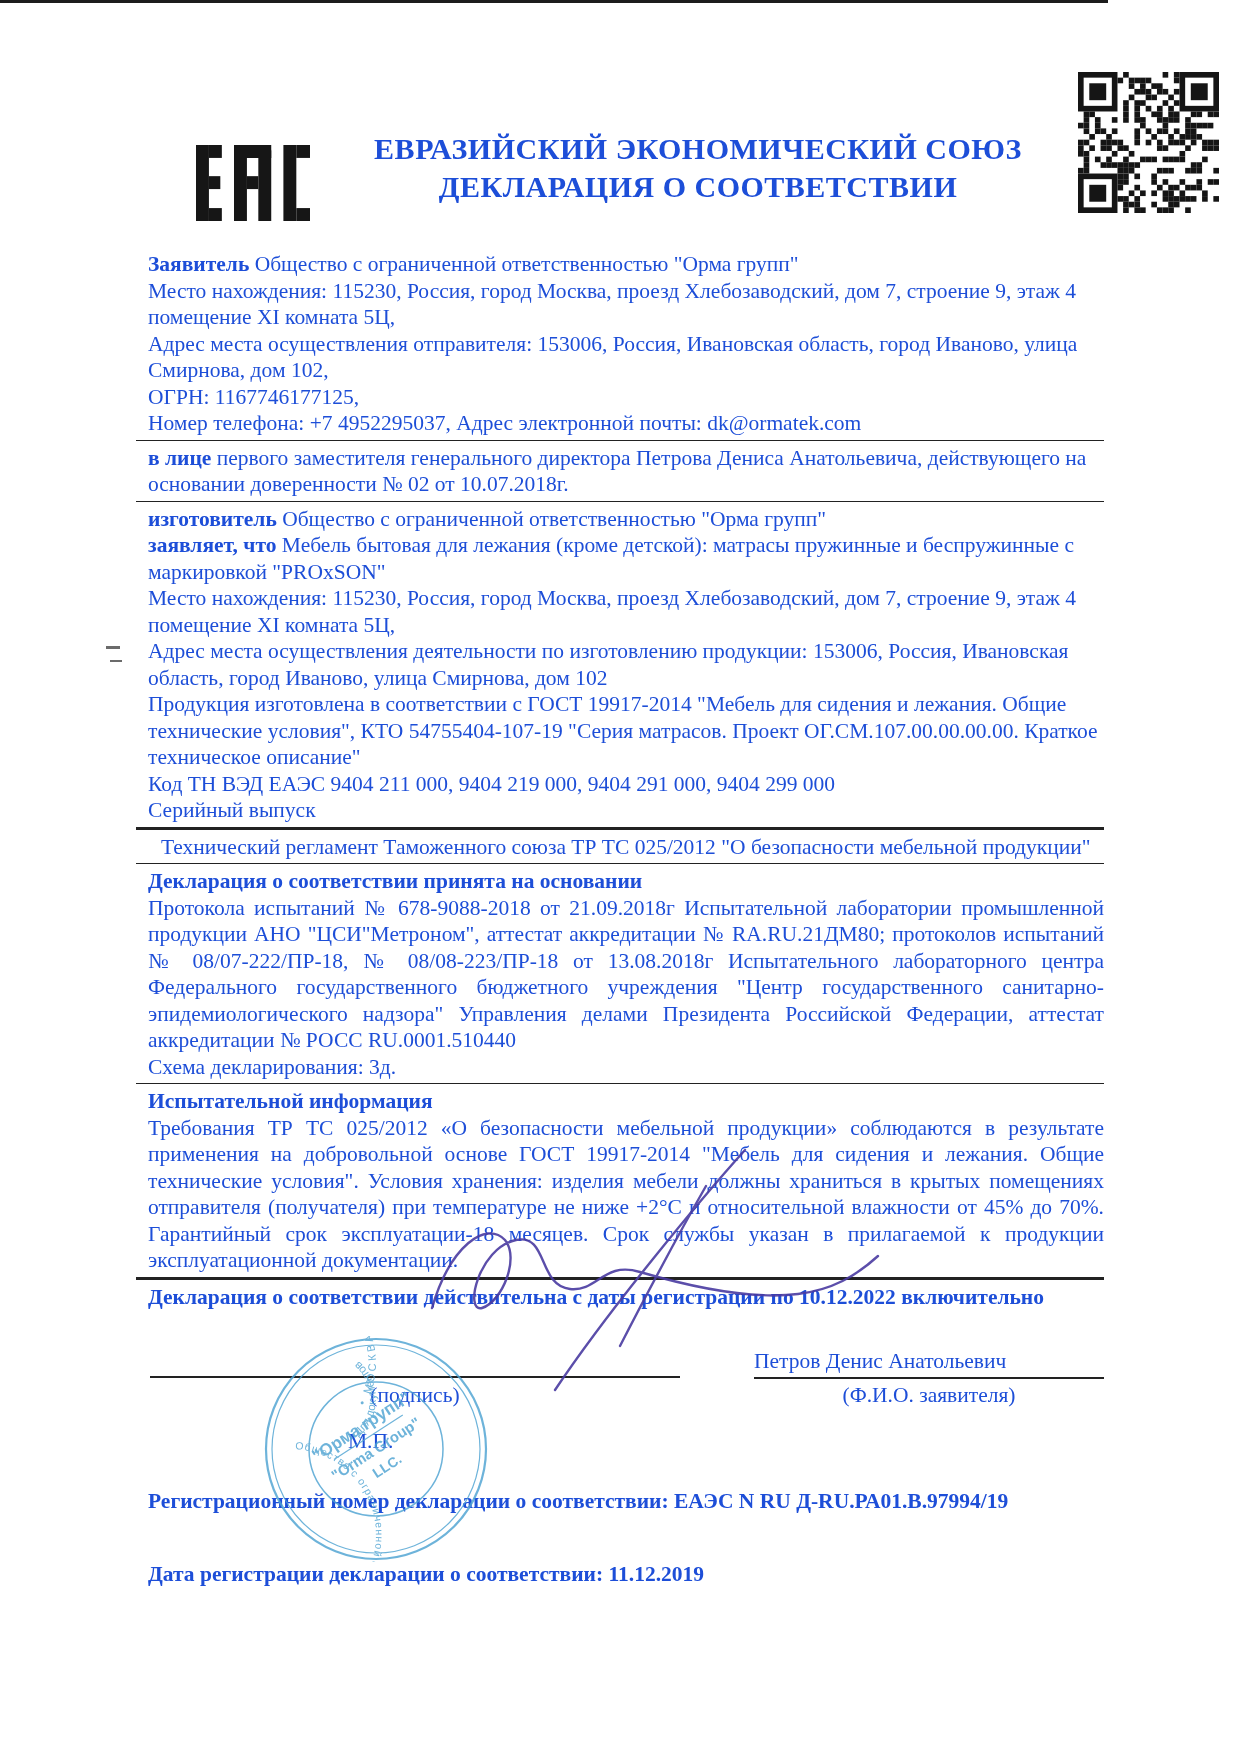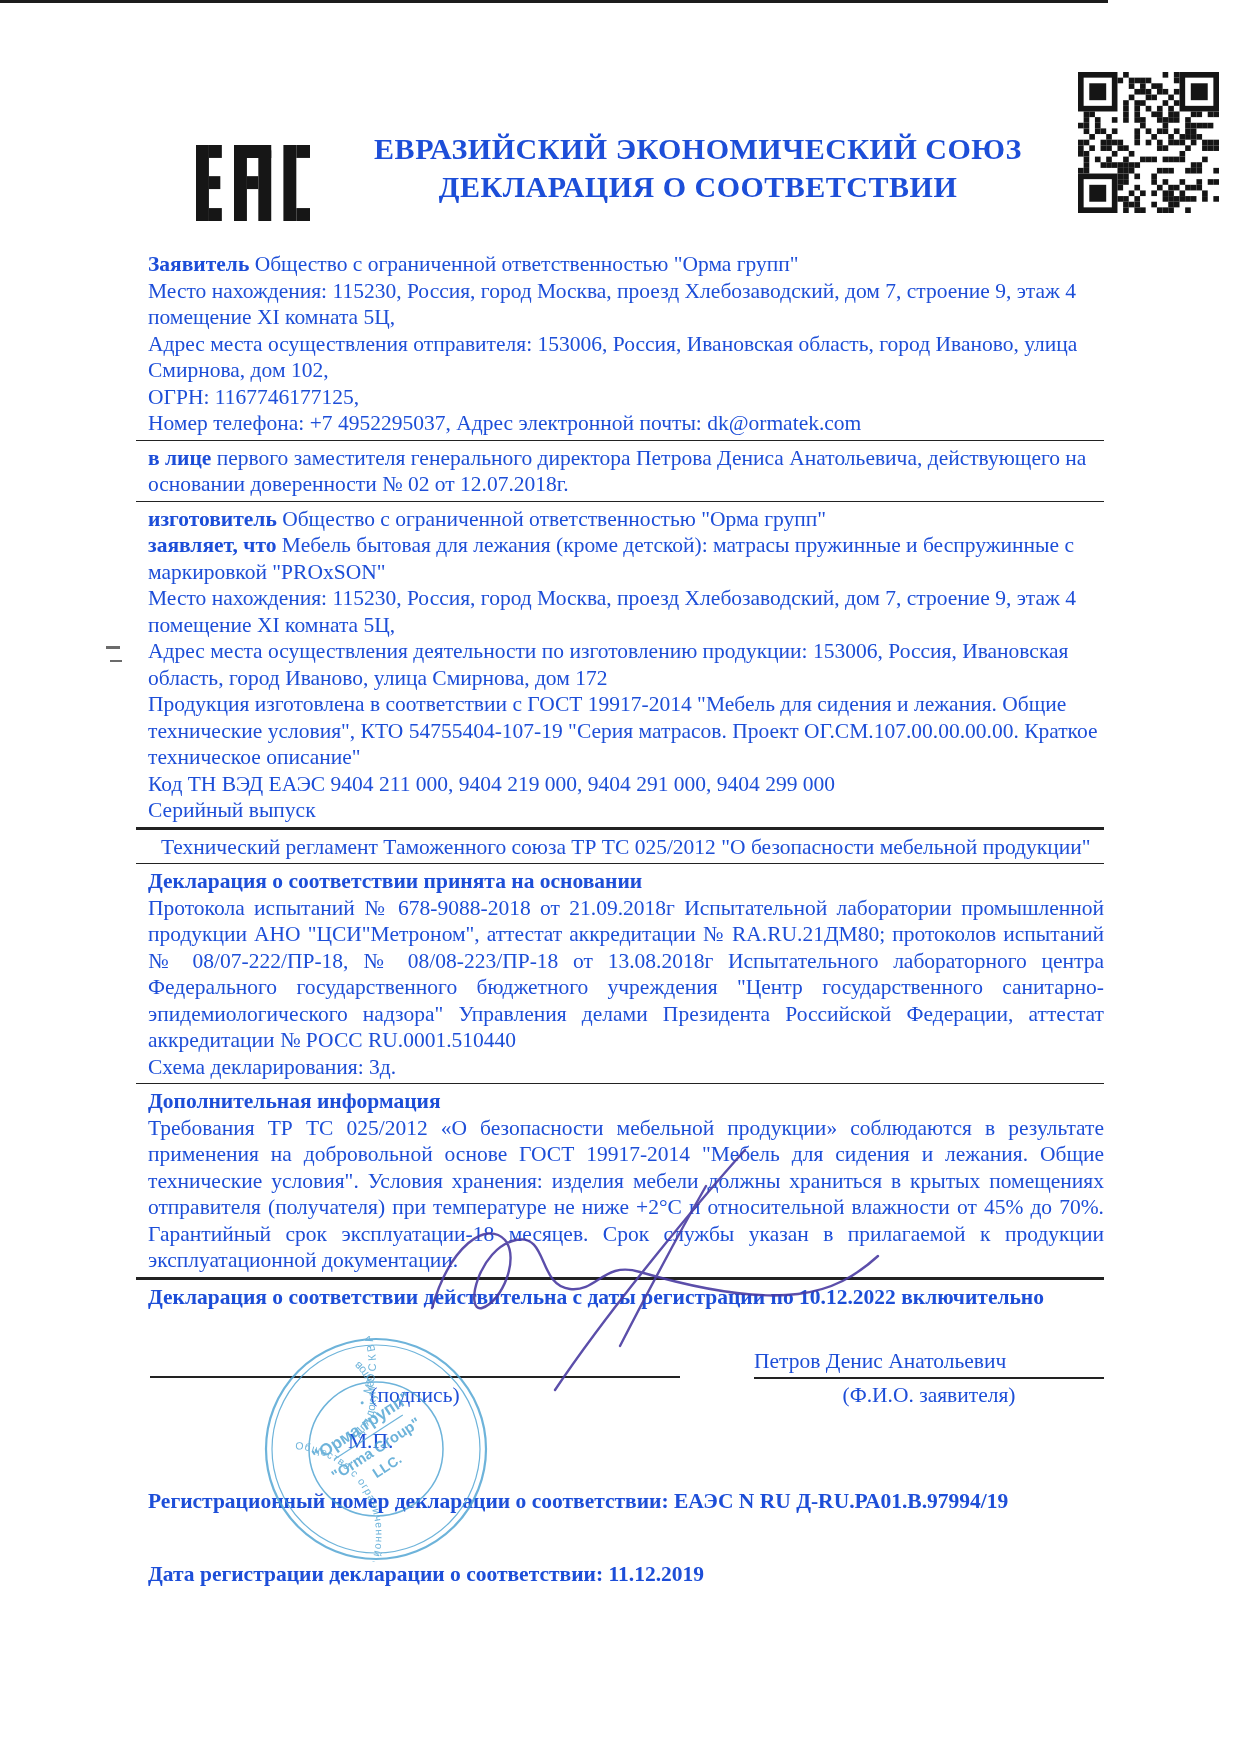--- a/index.html
+++ b/index.html
@@ -279,37 +279,37 @@
       </g>
     </svg>
 
   <div class="content">
     <p class="ln"><span class="lead">Заявитель </span><span>Общество с ограниченной ответственностью "Орма групп"</span></p>
     <p class="ln">Место нахождения: 115230, Россия, город Москва, проезд Хлебозаводский, дом 7, строение 9, этаж 4 помещение XI комната 5Ц,</p>
     <p class="ln">Адрес места осуществления отправителя: 153006, Россия, Ивановская область, город Иваново, улица Смирнова, дом 102,</p>
     <p class="ln">ОГРН: 1167746177125,</p>
     <p class="ln">Номер телефона: +7 4952295037, Адрес электронной почты: dk@ormatek.com</p>
     <div class="rule"></div>
-    <p class="ln"><span class="lead">в лице </span><span>первого заместителя генерального директора Петрова Дениса Анатольевича, действующего на основании доверенности № 02 от 12.07.2018г.</span></p>
+    <p class="ln"><span class="lead">в лице </span><span>первого заместителя генерального директора Петрова Дениса Анатольевича, действующего на основании доверенности № 02 от 10.07.2018г.</span></p>
     <div class="rule"></div>
     <p class="ln"><span class="lead">изготовитель </span><span>Общество с ограниченной ответственностью "Орма групп"</span></p>
     <p class="ln"><span class="lead">заявляет, что </span><span>Мебель бытовая для лежания (кроме детской): матрасы пружинные и беспружинные с маркировкой "PROxSON"</span></p>
     <p class="ln">Место нахождения: 115230, Россия, город Москва, проезд Хлебозаводский, дом 7, строение 9, этаж 4 помещение XI комната 5Ц,</p>
-    <p class="ln">Адрес места осуществления деятельности по изготовлению продукции: 153006, Россия, Ивановская область, город Иваново, улица Смирнова, дом 172</p>
+    <p class="ln">Адрес места осуществления деятельности по изготовлению продукции: 153006, Россия, Ивановская область, город Иваново, улица Смирнова, дом 102</p>
     <p class="ln">Продукция изготовлена в соответствии с ГОСТ 19917-2014 "Мебель для сидения и лежания. Общие технические условия", КТО 54755404-107-19 "Серия матрасов. Проект ОГ.СМ.107.00.00.00.00. Краткое техническое описание"</p>
     <p class="ln">Код ТН ВЭД ЕАЭС 9404 211 000, 9404 219 000, 9404 291 000, 9404 299 000</p>
     <p class="ln">Серийный выпуск</p>
     <div class="rule thick"></div>
     <p class="ln just ind">Технический регламент Таможенного союза ТР ТС 025/2012 "О безопасности мебельной продукции"</p>
     <div class="rule"></div>
     <p class="ln bold">Декларация о соответствии принята на основании</p>
     <p class="ln just">Протокола испытаний № 678-9088-2018 от 21.09.2018г Испытательной лаборатории промышленной продукции АНО "ЦСИ"Метроном", аттестат аккредитации № RA.RU.21ДМ80; протоколов испытаний № 08/07-222/ПР-18, № 08/08-223/ПР-18 от 13.08.2018г Испытательного лабораторного центра Федерального государственного бюджетного учреждения "Центр государственного санитарно-эпидемиологического надзора" Управления делами Президента Российской Федерации, аттестат аккредитации № РОСС RU.0001.510440</p>
     <p class="ln">Схема декларирования: 3д.</p>
     <div class="rule"></div>
-    <p class="ln bold">Дополнительная информация</p>
+    <p class="ln bold">Испытательной информация</p>
     <p class="ln just">Требования ТР ТС 025/2012 «О безопасности мебельной продукции» соблюдаются в результате применения на добровольной основе ГОСТ 19917-2014 "Мебель для сидения и лежания. Общие технические условия". Условия хранения: изделия мебели должны храниться в крытых помещениях отправителя (получателя) при температуре не ниже +2°С и относительной влажности от 45% до 70%. Гарантийный срок эксплуатации-18 месяцев. Срок службы указан в прилагаемой к продукции эксплуатационной документации.</p>
     <div class="rule thick"></div>
     <p class="ln bold">Декларация о соответствии действительна с даты регистрации по 10.12.2022 включительно</p>
 
     <div class="sig-area">
       <div class="sig-line-left"></div>
       <div class="sig-cap-left">(подпись)</div>
       <div class="mp">М.П.</div>
       <div class="sig-right">Петров Денис Анатольевич</div>
       <div class="sig-cap-right">(Ф.И.О. заявителя)</div>

